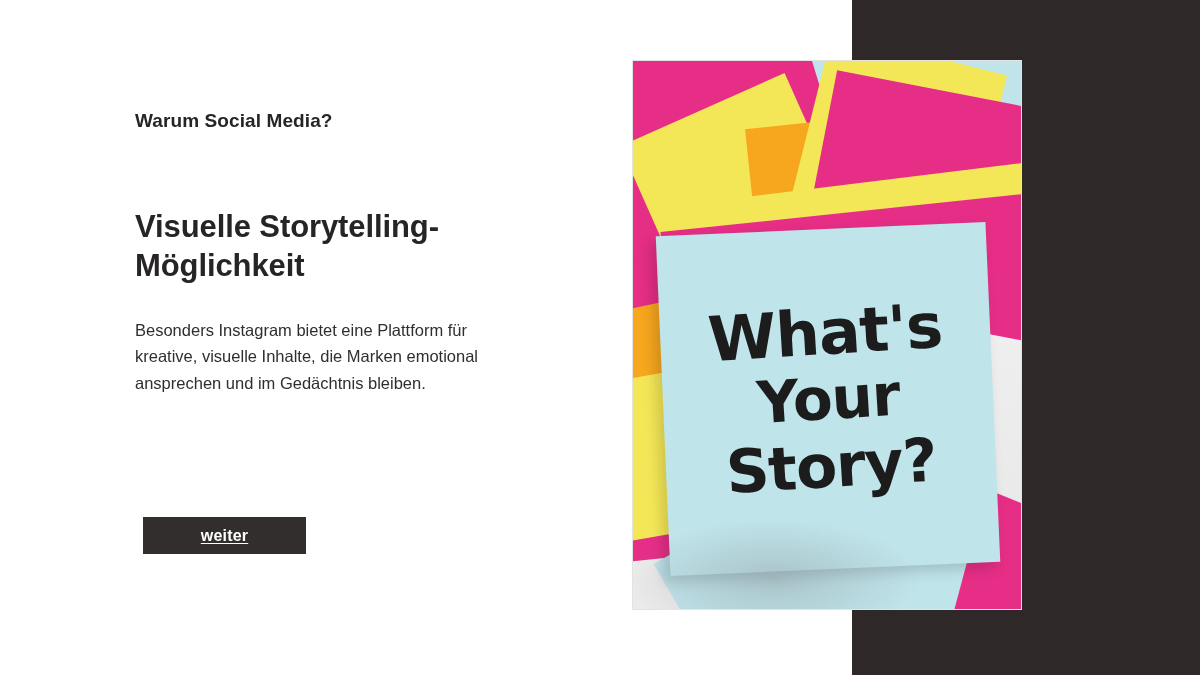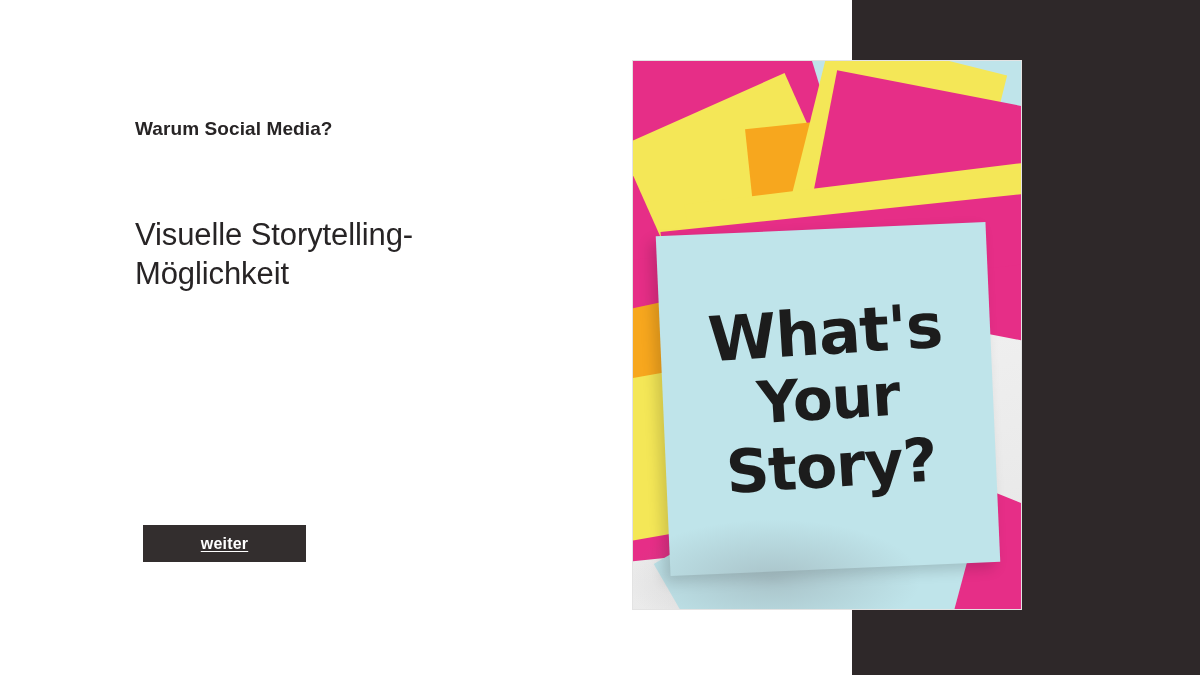--- a/index.html
+++ b/index.html
@@ -31,41 +31,40 @@
     background: #2e2829;
   }
 
   
   .text-col {
     position: absolute;
     left: 135px;
     top: 0;
     width: 400px;
     height: 544px;
-    margin-top: 8px;
   }
 
   .eyebrow {
     position: absolute;
     top: 110px;
     left: 0;
     font-size: 19px;
     font-weight: bold;
     color: #272425;
     letter-spacing: 0.1px;
     white-space: nowrap;
   }
 
   .headline {
     position: absolute;
     top: 186px;
     left: 0;
     width: 380px;
     font-size: 31px;
-    font-weight: normal;
+    font-weight: bold;
     line-height: 1.28;
     color: #272425;
     letter-spacing: -0.1px;
   }
 
   .body-text {
     position: absolute;
     top: 300px;
     left: 0;
     width: 390px;
@@ -288,20 +287,21 @@
 <div class="slide">
 
   <div class="dark-panel"></div>
 
   <div class="text-col">
 
     <div class="eyebrow">Warum Social Media?</div>
 
     <h1 class="headline">Visuelle Storytelling-Möglichkeit</h1>
 
+    <p class="body-text">Besonders Instagram bietet eine Plattform für kreative, visuelle Inhalte, die Marken emotional ansprechen und im Gedächtnis bleiben.</p>
 
     <button class="cta-button">
       <span class="cta-label">weiter</span>
     </button>
 
   </div>
 
   <div class="photo-frame">
     <div class="photo">
 

